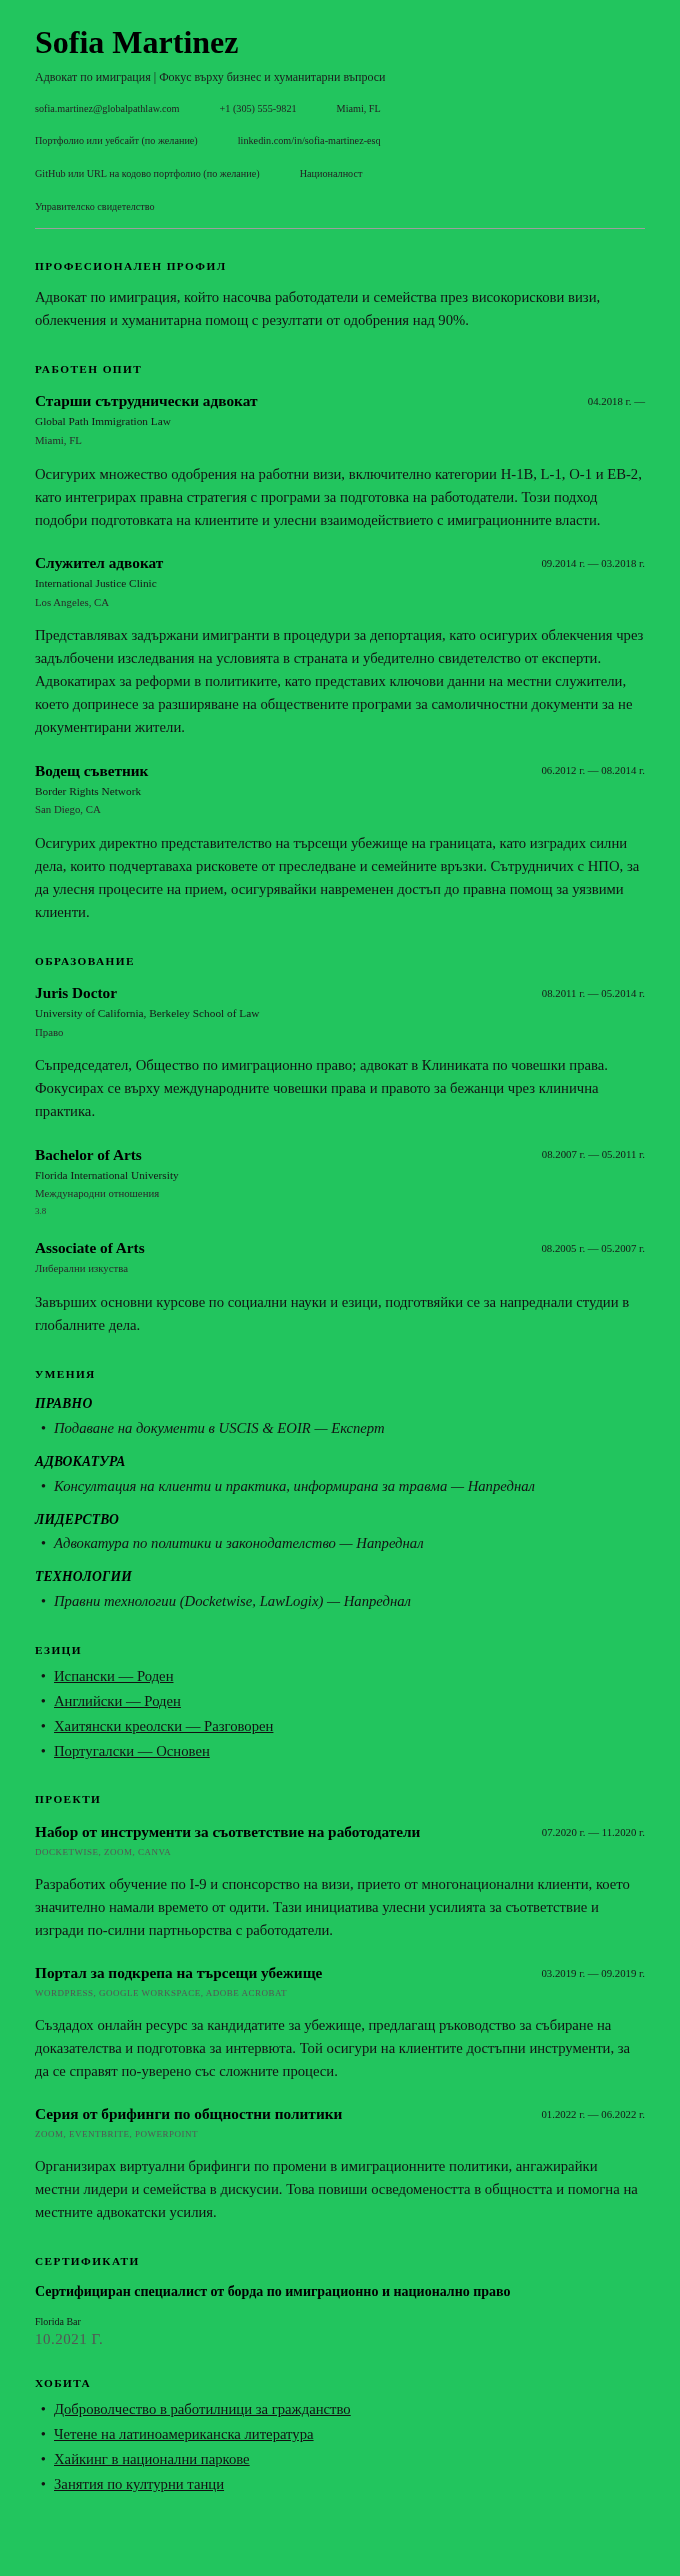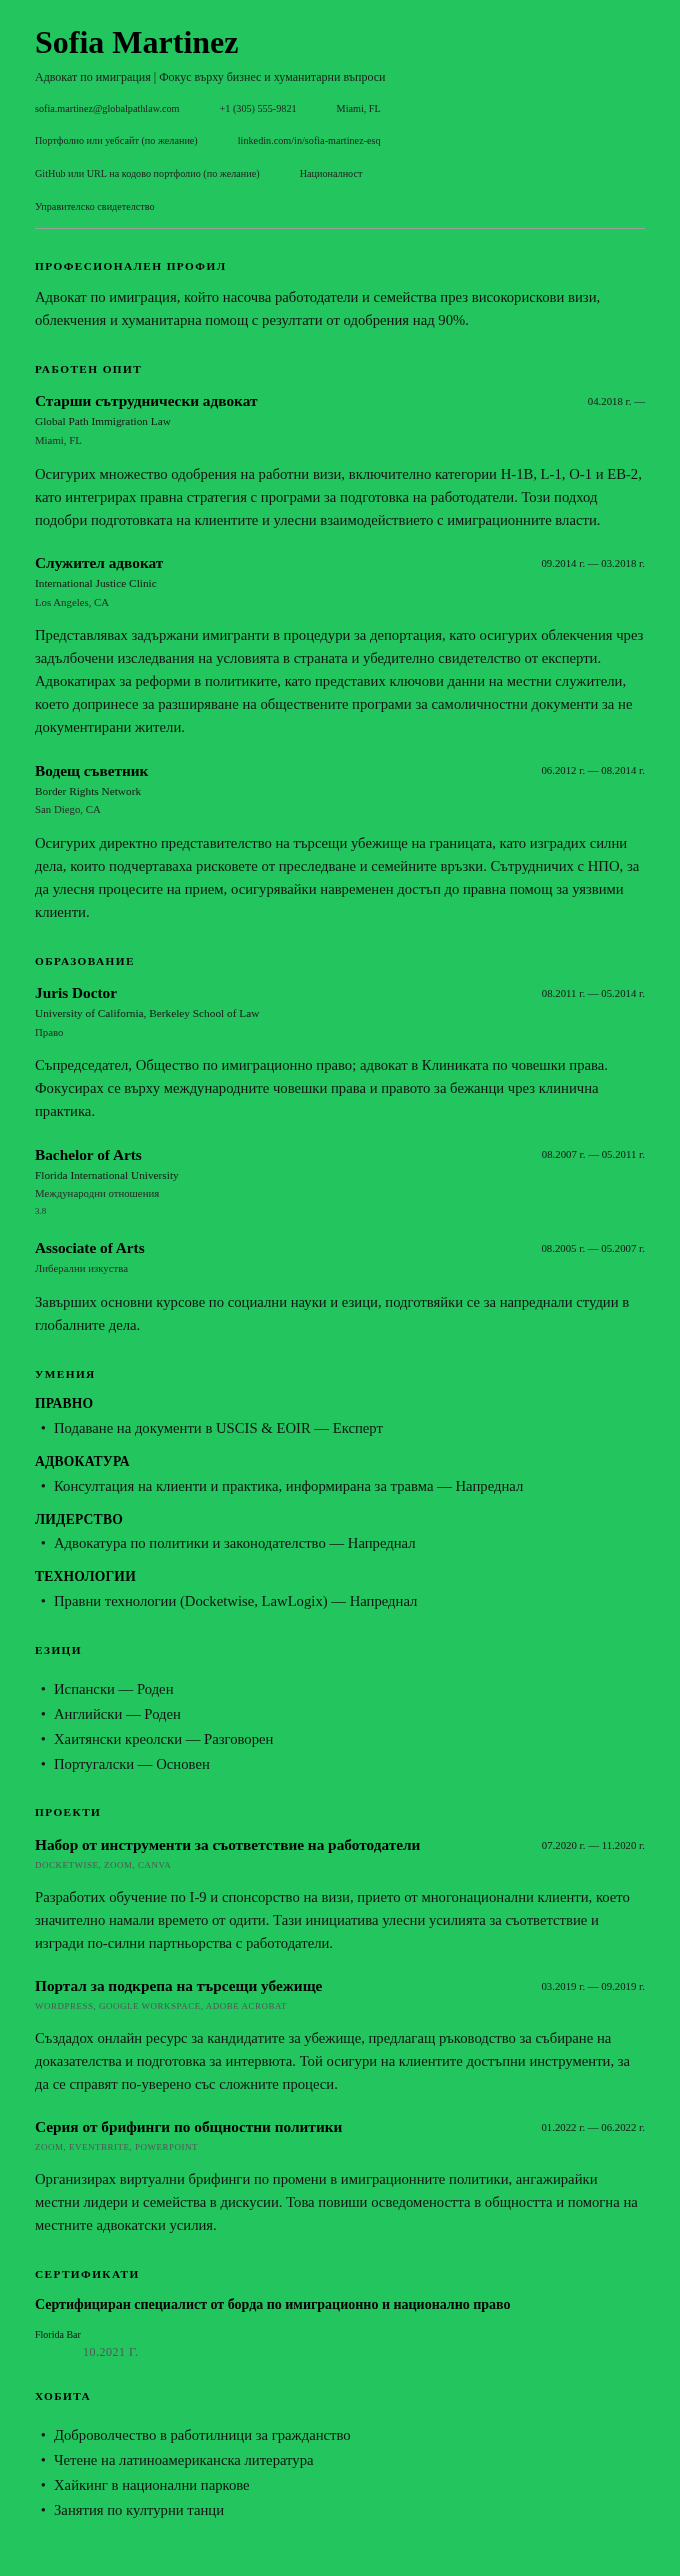--- a/index.html
+++ b/index.html
@@ -29,34 +29,34 @@
   .entry-head { display: flex; justify-content: space-between; align-items: flex-start; gap: 13.6px; }
   .entry-title { margin: 0; font-size: 15.3px; line-height: 19px; font-weight: 700; max-width: 431px; color: #000; }
   .entry-dates { font-size: 10.8px; line-height: 17px; white-space: nowrap; color: #161616; padding-top: 1.7px; }
   .entry-company { margin-top: 4px; font-size: 11.3px; line-height: 14.7px; color: #161616; }
   .entry-location { margin-top: 5.1px; font-size: 10.8px; line-height: 13.6px; color: #2a2a2a; }
   .entry-desc { margin-top: 14.7px; }
   .entry-tools { margin-top: 5.7px; font-size: 9px; line-height: 11.3px; letter-spacing: 0.5px;
                  color: #555; text-transform: uppercase; }
   .entry-gpa { margin-top: 4.5px; font-size: 9px; line-height: 11.3px; color: #333; }
 
-  .skill-group { margin-top: 13.6px; }
+  .skill-group { margin-top: 13.6px; font-style: italic; }
   .skill-label { font-size: 13.6px; line-height: 17px; font-weight: 700; letter-spacing: 0.2px; color: #000; }
 
   .bullets { list-style: none; margin: 5.7px 0 0; padding: 0; }
   .bullets li { position: relative; padding-left: 19px; font-size: 14.7px; line-height: 21.5px;
                 margin-bottom: 3.4px; color: #121212; }
   .bullets li::before { content: "\2022"; position: absolute; left: 5.7px; color: #121212; }
-  .bullets.spaced { margin-top: 22px; }
+  .bullets.spaced { margin-top: 9px; text-decoration: underline; }
 
   .cert-entry { margin-top: 14.7px; }
   .cert-title { margin: 0; font-size: 14px; line-height: 18px; font-weight: 700; color: #000; }
   .cert-issuer { margin-top: 14px; font-size: 10px; line-height: 14.7px; color: #161616; }
-  .cert-date { margin-top: 4.5px; font-size: 12px; line-height: 11.3px; letter-spacing: 0.5px;
-               color: #555; text-transform: uppercase; margin-left: 48px; }
+  .cert-date { margin-top: 4.5px; font-size: 15px; line-height: 11.3px; letter-spacing: 0.5px;
+               color: #555; text-transform: uppercase; }
 </style>
 </head>
 <body>
 
 <div class="page">
 
   <header>
     <h1 class="name">Sofia Martinez</h1>
     <div class="tagline">Адвокат по имиграция | Фокус върху бизнес и хуманитарни въпроси</div>
 

